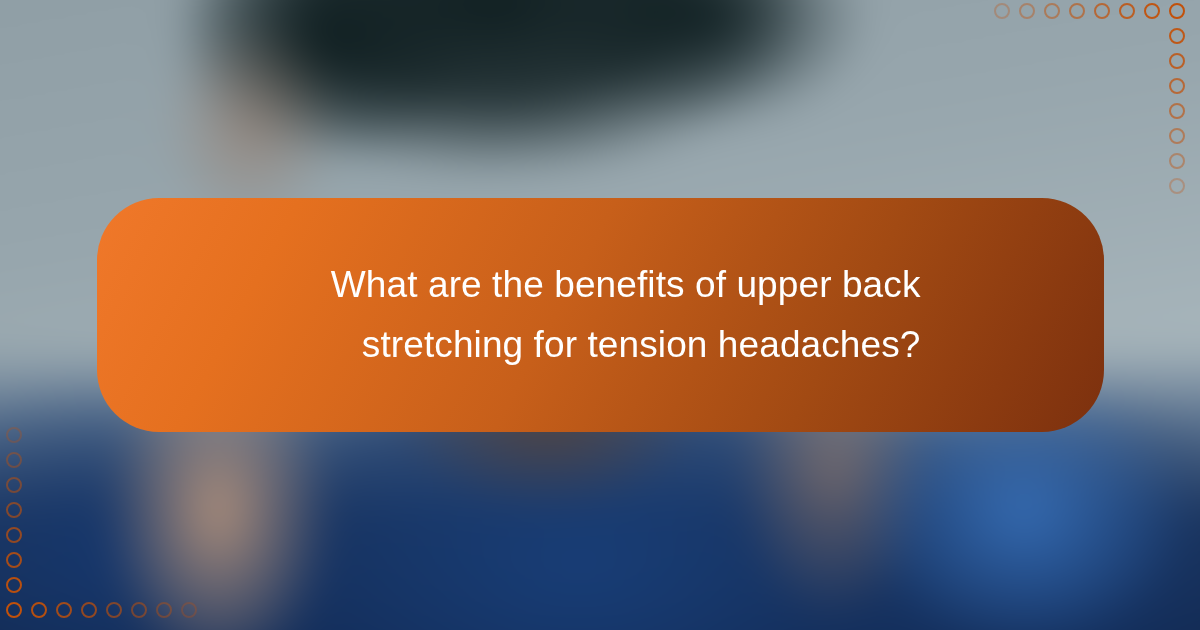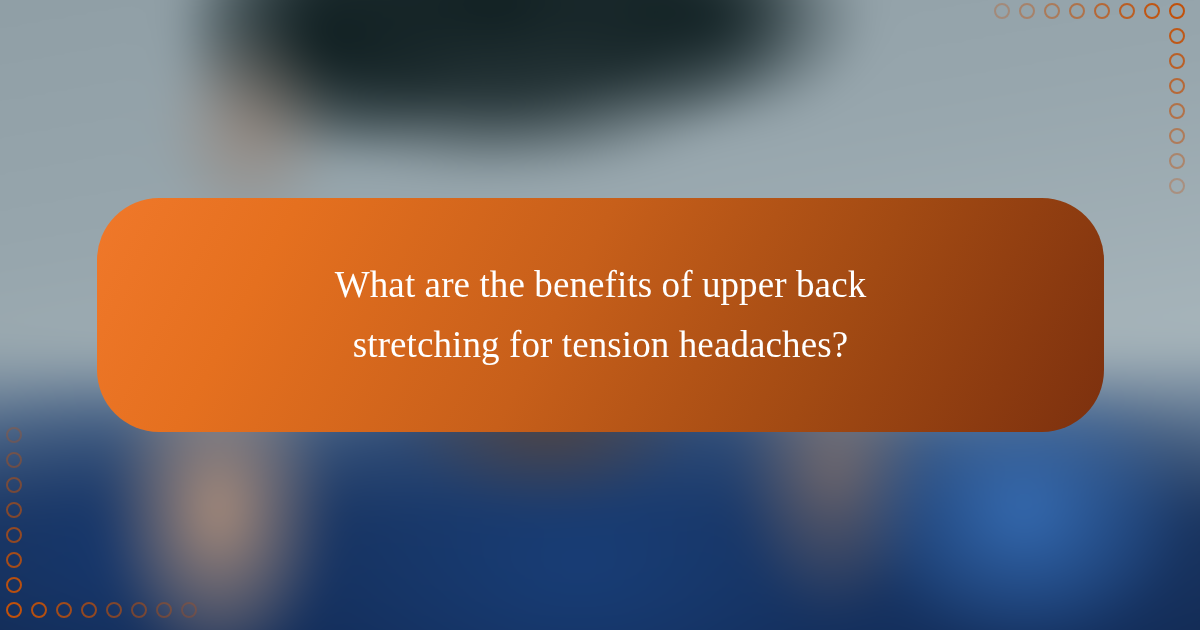--- a/index.html
+++ b/index.html
@@ -80,25 +80,25 @@
        #a24a13 72%,
        #7c300e 100%);
     display:flex;
     align-items:center;
     justify-content:center;
     padding:0 80px;
   }
 
   #question-text {
     color:#ffffff;
-    font-family:Liberation Serif, serif;
+    font-family:Liberation Sans, sans-serif;
     font-size:37px;
     font-weight:400;
     line-height:1.62;
-    text-align:center;
+    text-align:right;
     letter-spacing:.1px;
     max-width:640px;
     text-rendering:optimizeLegibility;
   }
 </style>
 </head>
 <body>
 
 <div id="stage">
 

